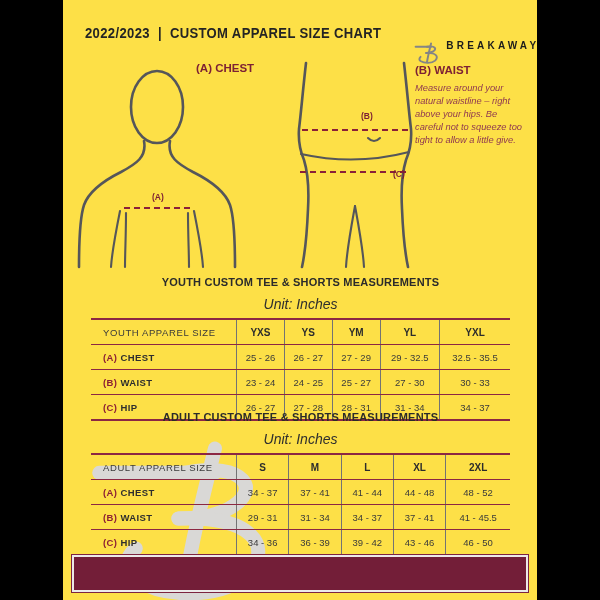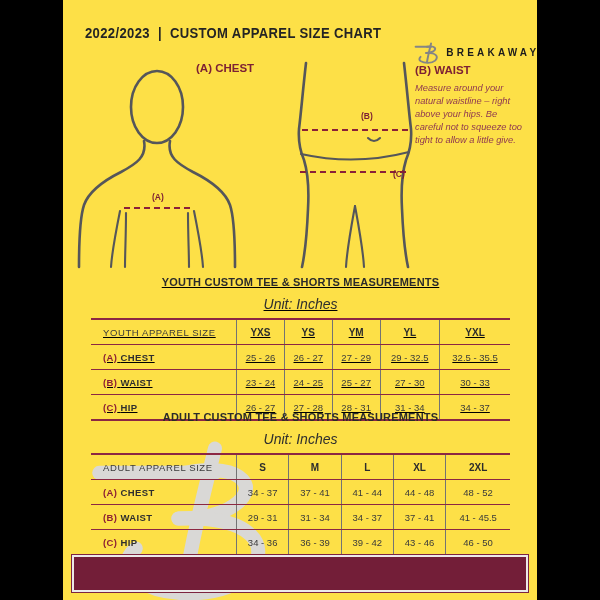--- a/index.html
+++ b/index.html
@@ -2,21 +2,21 @@
 <html><head>
 <meta charset="utf-8">
 <style>
   html,body{margin:0;padding:0;}
   body{width:600px;height:600px;background:#000;font-family:"Liberation Sans",sans-serif;position:relative;overflow:hidden;}
   .flyer{position:absolute;left:63px;top:0;width:474px;height:600px;background:#fde047;overflow:hidden;}
 
   
   .hdr{position:absolute;top:18px;left:22px;right:26px;height:30px;display:flex;justify-content:space-between;align-items:center;}
   .hdr-title{font-weight:bold;font-size:14.5px;letter-spacing:.4px;color:#242424;white-space:pre;transform:scaleX(.9);transform-origin:left center;}
-  .brand{display:flex;align-items:center;gap:6px;margin-top:39px;}
+  .brand{display:flex;gap:6px;margin-top:39px;}
   .brand-name{font-weight:bold;font-size:10px;letter-spacing:3.2px;color:#1c1c1c;}
 
   
   .fig{position:absolute;}
   .fig-torso{left:12px;top:61px;}
   .fig-hips{left:234px;top:61px;}
   .outline{fill:none;stroke:#55565a;stroke-width:2.6;stroke-linecap:round;}
   .outline-thin{fill:none;stroke:#55565a;stroke-width:2.1;stroke-linecap:round;}
   .dash{fill:none;stroke:#8a2038;stroke-width:2;stroke-dasharray:6 4;}
   .dlabel{position:absolute;font-size:8.5px;font-weight:bold;color:#7d1f34;z-index:1;}
@@ -25,21 +25,21 @@
   .dlabel-c{left:330px;top:169px;}
   .instr{position:absolute;}
   .instr h3{font-size:11.5px;font-weight:bold;color:#7d2134;margin:0 0 6px 0;}
   .instr p{font-size:9.3px;font-style:italic;color:#8f3850;margin:0;line-height:1.4;}
   .instr-a{left:133px;top:62px;width:100px;}
   .instr-b{left:352px;top:64px;width:112px;}
   .instr-c{left:352px;top:164px;width:112px;}
 
   
   .tbl-section{position:absolute;left:28px;width:419px;z-index:1;}
-  .tbl-youth{top:276px;text-decoration:underline;}
+  .tbl-youth{top:276px;}
   .tbl-adult{top:411px;}
   .tbl-title{text-align:center;font-weight:bold;font-size:11px;color:#2b2b2b;letter-spacing:.2px;}
   .tbl-unit{text-align:center;font-style:italic;font-size:14px;color:#2e2e2e;margin-top:8px;}
   table{width:100%;border-collapse:collapse;margin-top:6px;border-top:2px solid #8c2743;border-bottom:2px solid #8c2743;background:transparent;}
   th,td{height:22px;font-size:9.5px;color:#3a3a3a;text-align:center;border-bottom:1px solid #8c2743;font-weight:normal;}
   tbody tr:last-child td{border-bottom:none;}
   th + th, td + td{border-left:1px solid #737373;}
   .label-col{text-align:left;padding-left:12px;width:132px;}
   thead th{font-weight:bold;font-size:10px;color:#2c2c2c;}
   thead th.label-col{font-weight:normal;font-size:9.5px;letter-spacing:.6px;color:#3a3a3a;}

